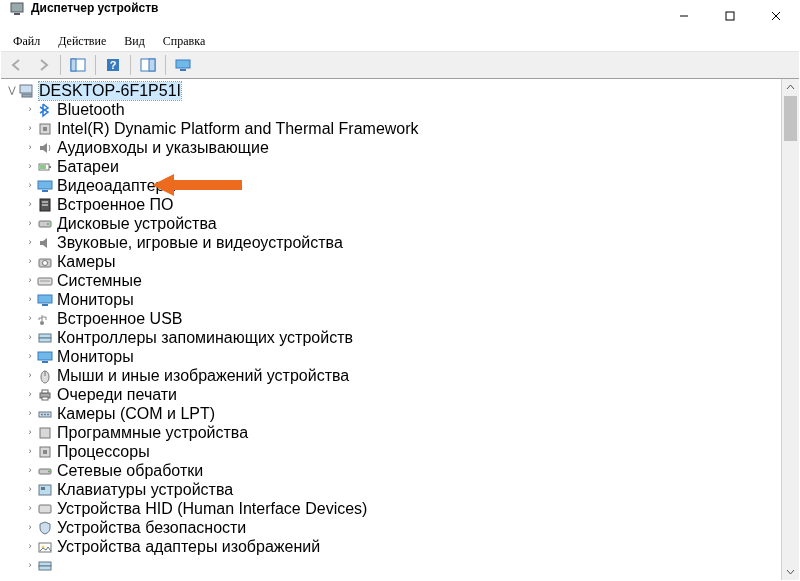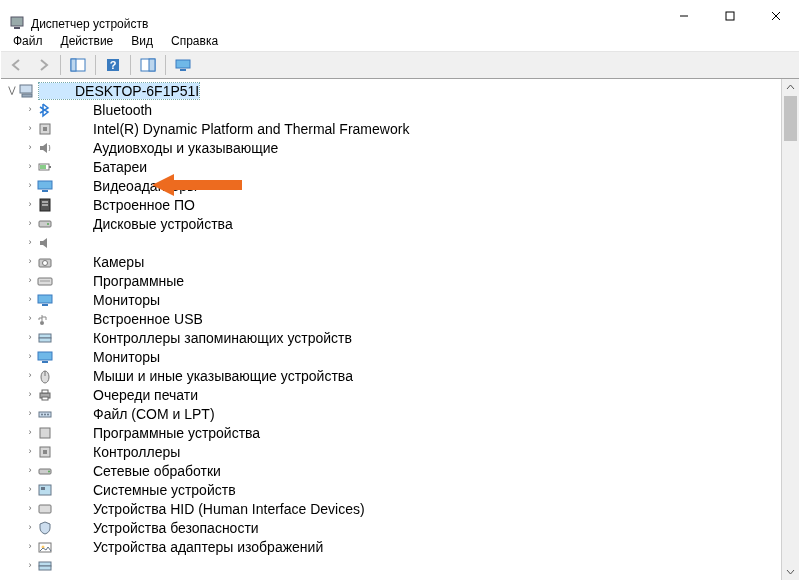--- a/index.html
+++ b/index.html
@@ -1,44 +1,44 @@
 <!DOCTYPE html>
 <html><head>
 <meta charset="utf-8">
 <style>
   html,body{margin:0;padding:0;height:100%;font-family:"Segoe UI",Tahoma,sans-serif;font-size:12px;color:#000;background:#fff;}
   .window{width:800px;height:581px;display:flex;flex-direction:column;border:1px solid #fff;position:relative;box-sizing:border-box;}
   
-  .titlebar{height:30px;display:flex;align-items:flex-end;padding:0 0 0 8px;}
+  .titlebar{height:30px;display:flex;align-items:flex-start;padding:0 0 0 8px;font-weight:bold;}
   .titlebar .app-icon{width:16px;height:16px;margin-right:6px;}
   .titlebar .title{flex:0 0 auto;font-size:12px;}
   .titlebar .spacer{flex:1;}
   .win-controls{display:flex;height:30px;}
   .win-btn{width:46px;height:30px;display:flex;align-items:center;justify-content:center;}
   .win-btn svg{stroke:#000;stroke-width:1;fill:none;}
   
   .menubar{height:20px;display:flex;align-items:center;padding:0 4px;gap:2px;}
-  .menu-item{padding:2px 8px 2px 8px;font-size:12px;}
+  .menu-item{padding:2px 8px 2px 8px;font-size:12px;font-family:Liberation Serif, serif;}
   
   .toolbar{height:26px;border-top:1px solid #e5e5e5;border-bottom:1px solid #a0a0a0;background:#f0f0f0;display:flex;align-items:center;padding:0 4px;gap:2px;}
   .tool-btn{width:22px;height:22px;display:flex;align-items:center;justify-content:center;border:1px solid transparent;border-radius:2px;}
   .tool-sep{width:1px;height:20px;background:#c0c0c0;margin:0 3px;}
   
   .tree-wrap{flex:1;display:flex;min-height:0;}
   .tree{flex:1;overflow:hidden;padding:2px 0 0 2px;position:relative;white-space:nowrap;}
   .vscroll{width:17px;background:#f0f0f0;border-left:1px solid #d0d0d0;display:flex;flex-direction:column;}
   .vscroll .sbtn{height:17px;display:flex;align-items:center;justify-content:center;background:#f0f0f0;}
   .vscroll .track{flex:1;background:#f0f0f0;position:relative;}
   .vscroll .thumb{position:absolute;left:2px;right:2px;top:0;height:45px;background:#c2c2c2;border-radius:0;}
   .tree-row{height:19px;display:flex;align-items:center;padding-left:2px;position:relative;}
   .tree-row.depth0{padding-left:2px;}
   .tree-row.depth1{padding-left:20px;}
   .expander{width:14px;text-align:center;color:#666;font-size:9px;line-height:19px;user-select:none;}
   .node-icon{width:16px;height:16px;margin:0 4px 0 0;display:flex;align-items:center;justify-content:center;}
-  .node-label{font-size:14px;padding-left:36px;}
+  .node-label{font-size:16px;}
 </style>
 </head>
 <body>
 
 <div class="window">
 
   <div class="titlebar">
     <span class="app-icon">
       <svg width="16" height="16" viewBox="0 0 16 16">
           <rect x="2" y="2" width="12" height="9" fill="#9aa" stroke="#556"></rect>
@@ -200,40 +200,41 @@
           </span>
           <span class="node-label">Дисковые устройства</span>
         </div>
         <div class="tree-row depth1">
           <span class="expander">›</span>
           <span class="node-icon">
             <svg width="16" height="16" viewBox="0 0 16 16">
               <path d="M3 6h3l4-3v10l-4-3H3z" fill="#888"></path>
             </svg>
           </span>
+          <span class="node-label">Звуковые, игровые и видеоустройства</span>
         </div>
         <div class="tree-row depth1">
           <span class="expander">›</span>
           <span class="node-icon">
             <svg width="16" height="16" viewBox="0 0 16 16">
               <rect x="2" y="5" width="12" height="8" rx="1" fill="#ccc" stroke="#777"></rect>
               <circle cx="8" cy="9" r="2.5" fill="#fff" stroke="#777"></circle>
             </svg>
           </span>
           <span class="node-label">Камеры</span>
         </div>
         <div class="tree-row depth1">
           <span class="expander">›</span>
           <span class="node-icon">
             <svg width="16" height="16" viewBox="0 0 16 16">
               <rect x="1" y="5" width="14" height="7" rx="1" fill="#ddd" stroke="#777"></rect>
               <line x1="3" y1="8" x2="13" y2="8" stroke="#999"></line>
             </svg>
           </span>
-          <span class="node-label">Программные</span>
+          <span class="node-label">Системные</span>
         </div>
         <div class="tree-row depth1">
           <span class="expander">›</span>
           <span class="node-icon">
             <svg width="16" height="16" viewBox="0 0 16 16">
               <rect x="1" y="3" width="14" height="8" fill="#6fb8e8" stroke="#3a7bbf"></rect>
               <rect x="5" y="12" width="6" height="2" fill="#3a7bbf"></rect>
             </svg>
           </span>
           <span class="node-label">Мониторы</span>
@@ -269,21 +270,21 @@
           <span class="node-label">Мониторы</span>
         </div>
         <div class="tree-row depth1">
           <span class="expander">›</span>
           <span class="node-icon">
             <svg width="16" height="16" viewBox="0 0 16 16">
               <ellipse cx="8" cy="9" rx="4" ry="6" fill="#ddd" stroke="#777"></ellipse>
               <line x1="8" y1="3" x2="8" y2="8" stroke="#777"></line>
             </svg>
           </span>
-          <span class="node-label">Мыши и иные указывающие устройства</span>
+          <span class="node-label">Мыши и иные изображений устройства</span>
         </div>
         <div class="tree-row depth1">
           <span class="expander">›</span>
           <span class="node-icon">
             <svg width="16" height="16" viewBox="0 0 16 16">
               <rect x="3" y="6" width="10" height="5" fill="#aaa" stroke="#666"></rect>
               <rect x="5" y="3" width="6" height="3" fill="#fff" stroke="#666"></rect>
               <rect x="5" y="10" width="6" height="3" fill="#fff" stroke="#666"></rect>
             </svg>
           </span>
@@ -292,60 +293,60 @@
         <div class="tree-row depth1">
           <span class="expander">›</span>
           <span class="node-icon">
             <svg width="16" height="16" viewBox="0 0 16 16">
               <rect x="2" y="6" width="12" height="5" fill="#cde" stroke="#678"></rect>
               <circle cx="5" cy="8.5" r="1" fill="#678"></circle>
               <circle cx="8" cy="8.5" r="1" fill="#678"></circle>
               <circle cx="11" cy="8.5" r="1" fill="#678"></circle>
             </svg>
           </span>
-          <span class="node-label">Файл (COM и LPT)</span>
+          <span class="node-label">Камеры (COM и LPT)</span>
         </div>
         <div class="tree-row depth1">
           <span class="expander">›</span>
           <span class="node-icon">
             <svg width="16" height="16" viewBox="0 0 16 16">
               <rect x="3" y="3" width="10" height="10" fill="#d8d8d8" stroke="#777"></rect>
             </svg>
           </span>
           <span class="node-label">Программные устройства</span>
         </div>
         <div class="tree-row depth1">
           <span class="expander">›</span>
           <span class="node-icon">
             <svg width="16" height="16" viewBox="0 0 16 16">
               <rect x="3" y="3" width="10" height="10" fill="#d8d8d8" stroke="#777"></rect>
               <rect x="6" y="6" width="4" height="4" fill="#888"></rect>
             </svg>
           </span>
-          <span class="node-label">Контроллеры</span>
+          <span class="node-label">Процессоры</span>
         </div>
         <div class="tree-row depth1">
           <span class="expander">›</span>
           <span class="node-icon">
             <svg width="16" height="16" viewBox="0 0 16 16">
               <rect x="2" y="6" width="12" height="5" rx="1" fill="#ccc" stroke="#777"></rect>
               <circle cx="12" cy="8.5" r="1" fill="#5a5"></circle>
             </svg>
           </span>
           <span class="node-label">Сетевые обработки</span>
         </div>
         <div class="tree-row depth1">
           <span class="expander">›</span>
           <span class="node-icon">
             <svg width="16" height="16" viewBox="0 0 16 16">
               <rect x="2" y="3" width="12" height="10" fill="#bde" stroke="#678"></rect>
               <rect x="4" y="5" width="4" height="3" fill="#678"></rect>
             </svg>
           </span>
-          <span class="node-label">Системные устройств</span>
+          <span class="node-label">Клавиатуры устройства</span>
         </div>
         <div class="tree-row depth1">
           <span class="expander">›</span>
           <span class="node-icon">
             <svg width="16" height="16" viewBox="0 0 16 16">
               <rect x="2" y="4" width="12" height="8" rx="1" fill="#ddd" stroke="#777"></rect>
             </svg>
           </span>
           <span class="node-label">Устройства HID (Human Interface Devices)</span>
         </div>

